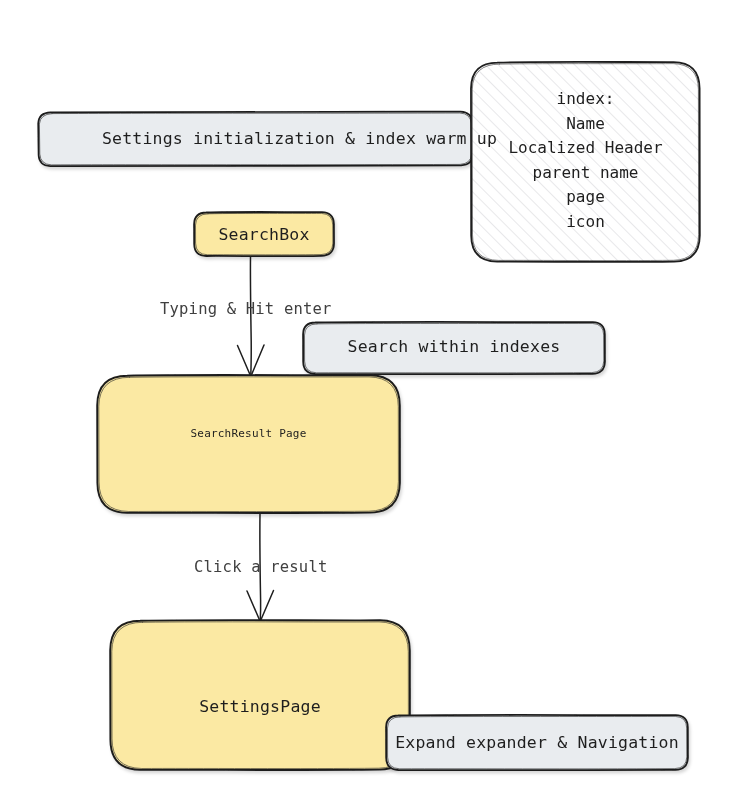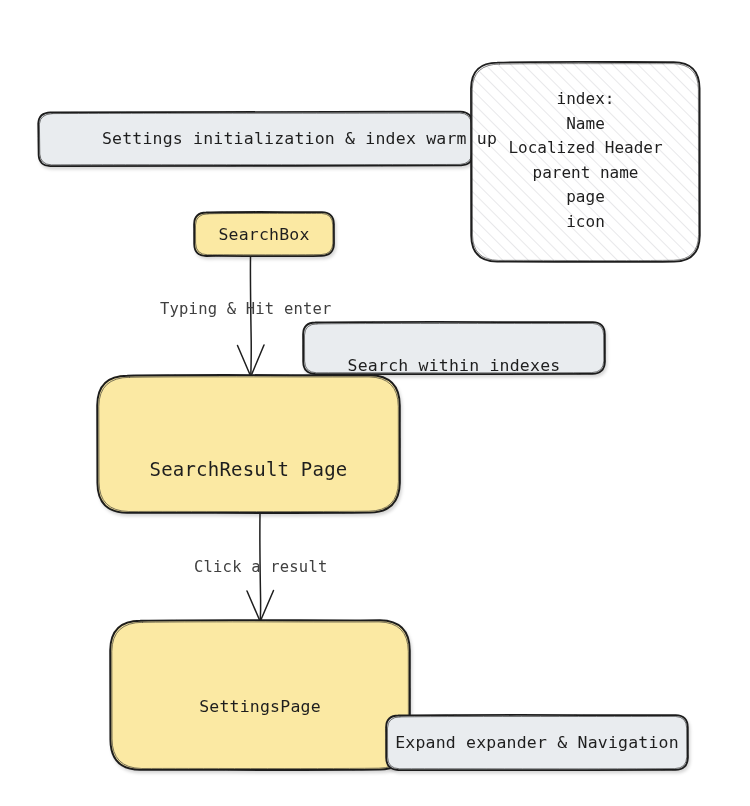--- a/index.html
+++ b/index.html
@@ -138,23 +138,23 @@
     <span class="idx-line">Localized Header</span>
     <span class="idx-line">parent name</span>
     <span class="idx-line">page</span>
     <span class="idx-line">icon</span>
   </div>
 
   <div class="node-label" style="left:194px; top:212px; width:140px; height:44px; font-size:16.5px;">SearchBox</div>
 
   <div class="edge-label" style="left:160px; top:300px;">Typing &amp; Hit enter</div>
 
-  <div class="node-label" style="left:303px; top:339px; width:302px; height:52px; font-size:16.5px;">Search within indexes</div>
+  <div class="node-label" style="left:303px; top:320px; width:302px; height:52px; font-size:16.5px;">Search within indexes</div>
 
-  <div class="node-label" style="left:97px; top:375px; width:303px; height:116px; font-size:19px;margin-top:36px;">SearchResult Page</div>
+  <div class="node-label" style="left:97px; top:375px; width:303px; height:116px; font-size:11px;">SearchResult Page</div>
 
   <div class="edge-label" style="left:182px; top:558px;margin-left:12px;">Click a result</div>
 
   <div class="node-label" style="left:110px; top:620px; width:300px; height:173px; font-size:16.5px;">SettingsPage</div>
 
   <div class="node-label" style="left:386px; top:715px; width:302px; height:55px; font-size:16.5px;">Expand expander &amp; Navigation</div>
 
 </div>
 
 </body></html>

